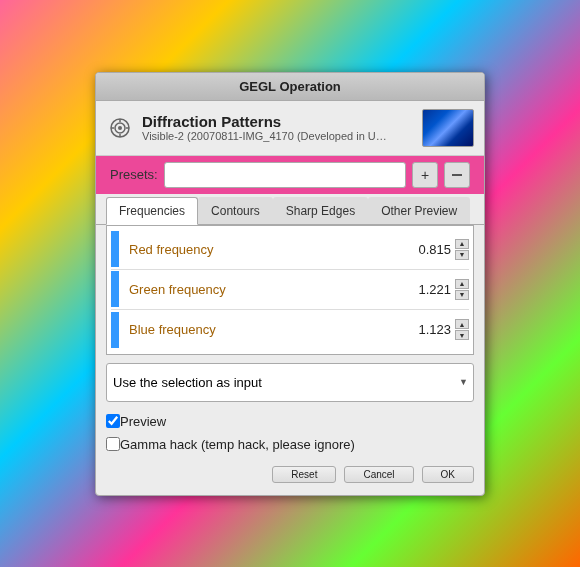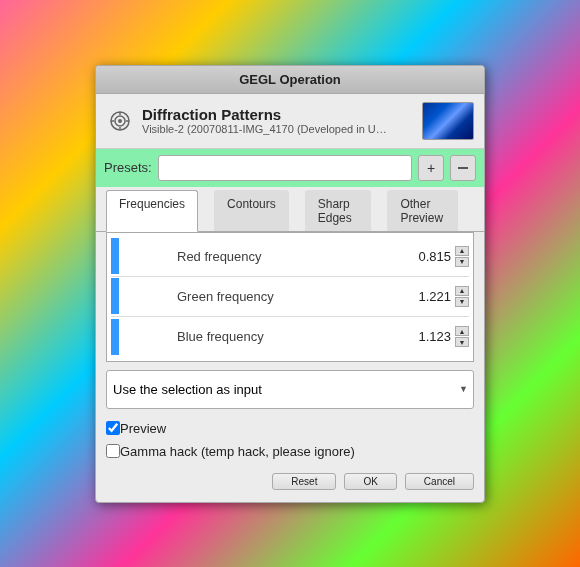--- a/index.html
+++ b/index.html
@@ -77,23 +77,23 @@
       height: 38px;
       background: linear-gradient(135deg, #003399 0%, #0055cc 30%, #6699ff 50%, #003399 70%, #001166 100%);
       border: 1px solid #999;
       border-radius: 2px;
       flex-shrink: 0;
     }
 
     .presets-row {
       display: flex;
       align-items: center;
-      padding: 6px 8px;
+      padding: 6px 14px;
       gap: 6px;
-      background: #86efac;
+      background: #ec4899;
     }
 
     .presets-label {
       color: #333;
       font-size: 13px;
     }
 
     .presets-dropdown {
       flex: 1;
       height: 26px;
@@ -129,21 +129,21 @@
 
     .tab {
       padding: 6px 12px;
       font-size: 12px;
       cursor: pointer;
       border: 1px solid transparent;
       border-bottom: none;
       border-radius: 3px 3px 0 0;
       color: #333;
       background: #ddd;
-      margin-right: 16px;
+      margin-right: 0;
       margin-top: 3px;
     }
 
     .tab.active {
       background: #fff;
       border-color: #aaa;
       border-bottom: 1px solid #fff;
       margin-bottom: -1px;
       z-index: 1;
     }
@@ -173,24 +173,23 @@
       margin-right: 6px;
       flex-shrink: 0;
     }
 
     .freq-bar.red { background: #3399ff; }
     .freq-bar.green { background: #3399ff; }
     .freq-bar.blue { background: #3399ff; }
 
     .freq-label {
       flex: 1;
-      color: #404040;
+      color: #a16207;
       font-size: 13px;
       padding-left: 4px;
-      margin-left: 48px;
     }
 
     .freq-value {
       color: #222;
       font-size: 13px;
       margin-right: 4px;
     }
 
     .freq-spinners {
       display: flex;
@@ -389,17 +388,17 @@
     <label class="checkbox-label" for="preview-cb">Preview</label>
   </div>
 
   <div class="checkbox-row">
     <input type="checkbox" id="gamma-cb" style="">
     <label class="checkbox-label" for="gamma-cb">Gamma hack (temp hack, please ignore)</label>
   </div>
 
   <div class="buttons-row">
     <button class="btn">Reset</button>
+    <button class="btn">Cancel</button>
     <button class="btn">OK</button>
-    <button class="btn">Cancel</button>
   </div>
 
 </div>
 
 </body></html>

